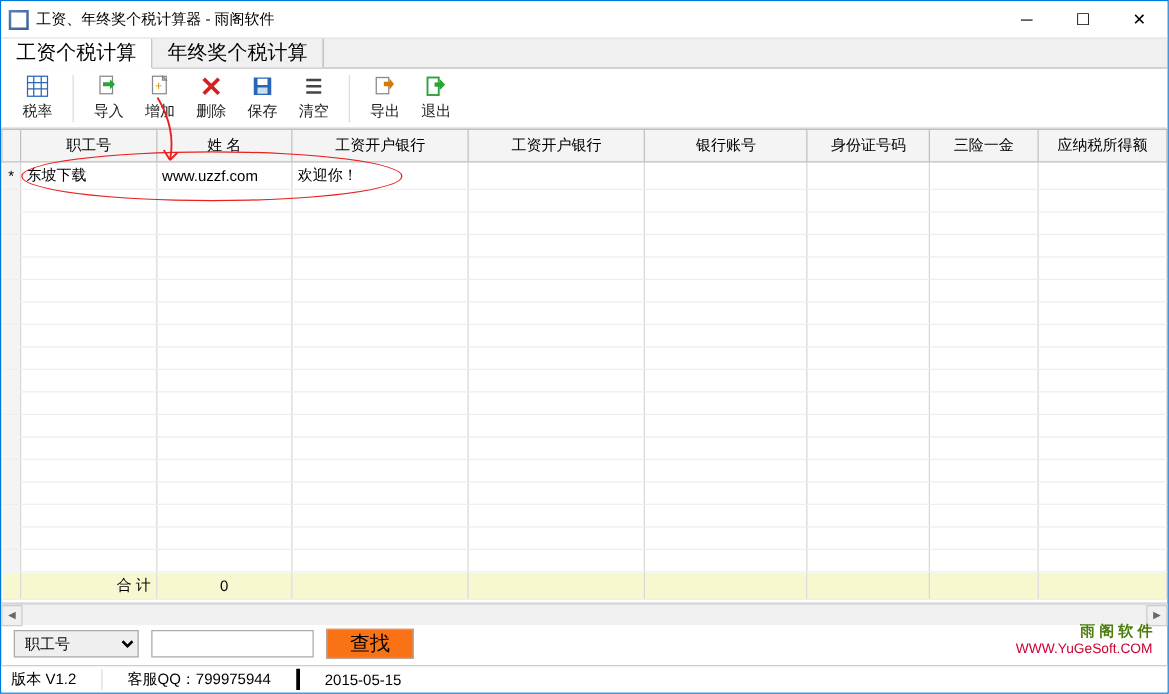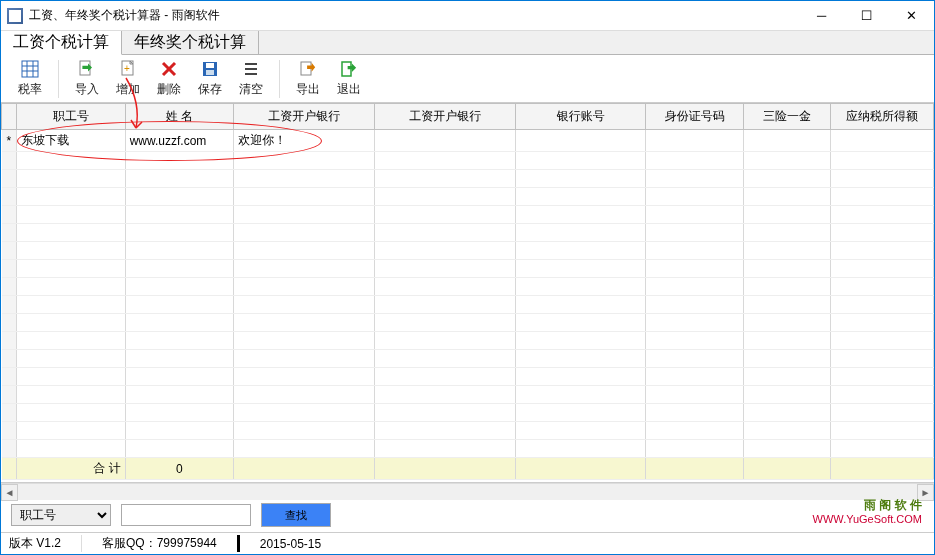--- a/index.html
+++ b/index.html
@@ -21,21 +21,21 @@
 table.grid { border-collapse: collapse; width: 100%; font-size: 12px; table-layout: fixed; }
 table.grid th { background: #f4f4f4; border: 1px solid #c0c0c0; padding: 4px 2px; font-weight: normal; text-align: center; height: 22px; }
 table.grid td { border-right: 1px solid #d8d8d8; border-bottom: 1px solid #eee; padding: 2px 4px; height: 18px; overflow:hidden; white-space:nowrap;}
 .rowhdr { width: 14px; background: #f4f4f4; border-right: 1px solid #c0c0c0; text-align:center;}
 .sum-row td { background: #f7f7d0; border-top:1px solid #c0c0c0; border-bottom:1px solid #c0c0c0;}
 .scrollbar-h { height: 17px; background: #f0f0f0; border-top:1px solid #ddd; display:flex; align-items:center;}
 .scrollbar-h .sbtn { width:17px; height:17px; border:1px solid #ccc; display:flex;align-items:center;justify-content:center; font-size:10px; color:#666;}
 .filterbar { height: 30px; display: flex; align-items: center; padding: 0 10px; gap: 10px; }
 .filterbar select { width: 100px; height: 22px; border:1px solid #aaa; font-size:12px; padding-left:4px;}
 .filterbar input { width: 130px; height: 22px; border:1px solid #aaa; padding:0 4px;}
-.filterbar button { width: 70px; height: 24px; border:1px solid #aaa; background:#3b82f6; cursor:default; font-size:11px;}
+.filterbar button { width: 70px; height: 24px; border:1px solid #aaa; background:#f97316; cursor:default; font-size:16px;}
 .brand { position:absolute; right:12px; bottom:28px; text-align:right; font-size:12px; line-height:14px;}
 .brand .l1 { color:#4d7c0f; font-weight:bold;}
 .brand .l2 { color:#cc0033; font-size:11px;}
 .statusbar { position:absolute; bottom:0; left:0; right:0; height:22px; border-top:1px solid #ccc; display:flex; align-items:center; padding:0 8px; font-size:12px; background:#fff;}
 .statusbar .scell { padding-right:20px; border-right:1px solid #ddd; margin-right:10px;}
 .statusbar .scell.mid { flex:1; border-right:1px solid #ddd;}
 .statusbar .scell.qq { border-right:3px solid #000000; padding-left:10px;}
 .statusbar .date { padding-left:10px;}
 .annot { position:absolute; pointer-events:none; }
 .ellipse { position:absolute; left:16px; top:120px; width:305px; height:40px; border:1.5px solid #e82020; border-radius:50%; }

